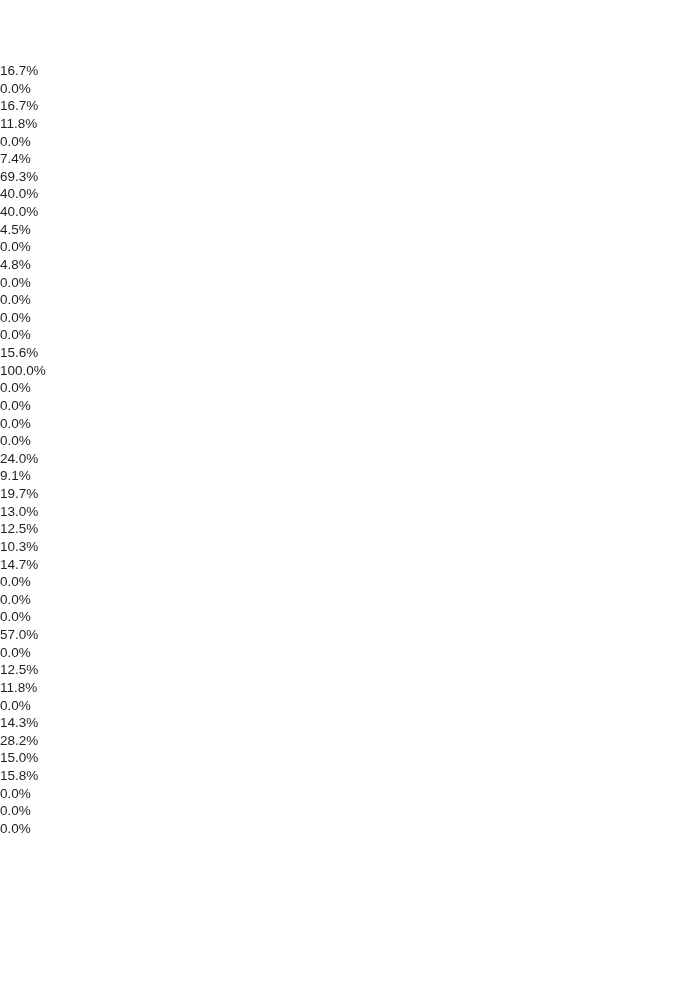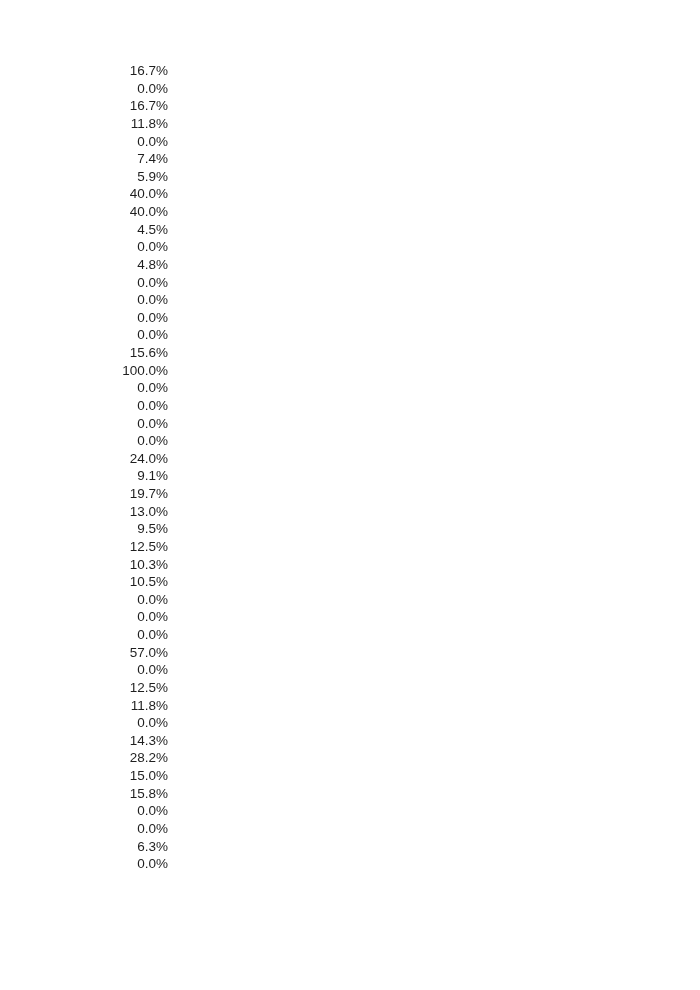--- a/index.html
+++ b/index.html
@@ -17,21 +17,21 @@
   .page {
     position: absolute;
     inset: 0;
     background: #ffffff;
   }
   .values-column {
     position: absolute;
     top: 62px;
     left: 0;
     width: 168px;
-    text-align: right;
+    text-align: left;
     font-size: 13.5px;
     color: #1f1f1f;
     font-weight: 400;
   }
   .values-column .cell {
     height: 17.64px;
     line-height: 17.64px;
     white-space: nowrap;
   }
 </style>
@@ -39,54 +39,52 @@
 <body>
 
 <div class="page">
   <div class="values-column">
       <div class="cell">16.7%</div>
       <div class="cell">0.0%</div>
       <div class="cell">16.7%</div>
       <div class="cell">11.8%</div>
       <div class="cell">0.0%</div>
       <div class="cell">7.4%</div>
-      <div class="cell">5.9%</div>
+      <div class="cell">69.3%</div>
       <div class="cell">40.0%</div>
       <div class="cell">40.0%</div>
       <div class="cell">4.5%</div>
       <div class="cell">0.0%</div>
       <div class="cell">4.8%</div>
       <div class="cell">0.0%</div>
       <div class="cell">0.0%</div>
       <div class="cell">0.0%</div>
       <div class="cell">0.0%</div>
       <div class="cell">15.6%</div>
       <div class="cell">100.0%</div>
       <div class="cell">0.0%</div>
       <div class="cell">0.0%</div>
       <div class="cell">0.0%</div>
       <div class="cell">0.0%</div>
       <div class="cell">24.0%</div>
       <div class="cell">9.1%</div>
       <div class="cell">19.7%</div>
       <div class="cell">13.0%</div>
-      <div class="cell">9.5%</div>
       <div class="cell">12.5%</div>
       <div class="cell">10.3%</div>
-      <div class="cell">10.5%</div>
+      <div class="cell">14.7%</div>
       <div class="cell">0.0%</div>
       <div class="cell">0.0%</div>
       <div class="cell">0.0%</div>
       <div class="cell">57.0%</div>
       <div class="cell">0.0%</div>
       <div class="cell">12.5%</div>
       <div class="cell">11.8%</div>
       <div class="cell">0.0%</div>
       <div class="cell">14.3%</div>
       <div class="cell">28.2%</div>
       <div class="cell">15.0%</div>
       <div class="cell">15.8%</div>
       <div class="cell">0.0%</div>
       <div class="cell">0.0%</div>
-      <div class="cell">6.3%</div>
       <div class="cell">0.0%</div>
     </div>
 </div>
 
 </body></html>

